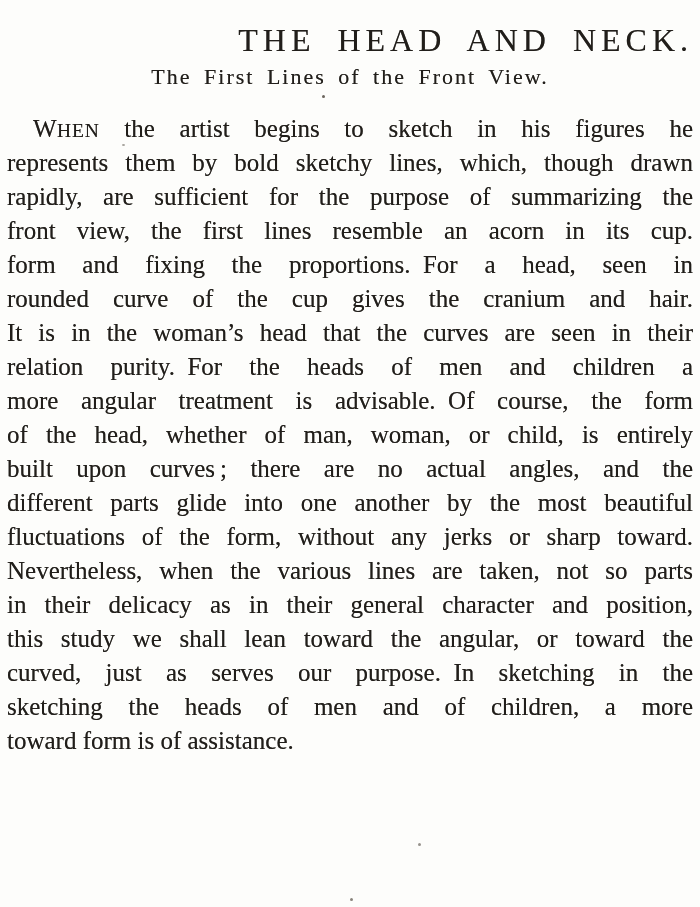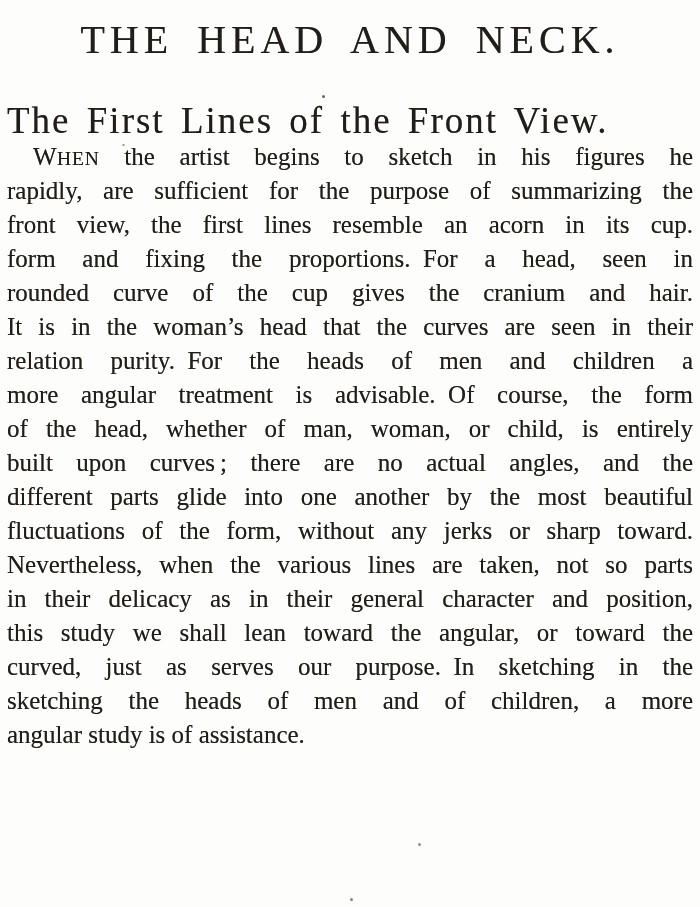--- a/index.html
+++ b/index.html
@@ -10,40 +10,39 @@
     color: #211e1a;
     font-family: "Liberation Serif", serif;
     overflow: hidden;
     position: relative;
   }
   .page {
     padding: 22px 7px 0 7px;
     position: relative;
   }
   .title {
-    text-align: center;
-    font-size: 40px;
+    text-align: right;
+    font-size: 32px;
     line-height: 36px;
     letter-spacing: 5px;
     word-spacing: 9px;
     white-space: nowrap;
     text-shadow: 0 0 0.5px rgba(20,18,15,0.55);
   }
   .subtitle {
-    margin-top: 44px;
-    text-align: left;
-    font-size: 37px;
+    text-align: center;
+    font-size: 22px;
     line-height: 38px;
     letter-spacing: 2px;
     word-spacing: 5px;
     white-space: nowrap;
     text-shadow: 0 0 0.5px rgba(20,18,15,0.55);
   }
   .bodytext {
-    margin-top: 0;
+    margin-top: 16px;
     font-size: 25px;
     text-shadow: 0 0 0.6px rgba(20,18,15,0.6);
   }
   .line {
     line-height: 34px;
     height: 34px;
     overflow: hidden;
     text-align: justify;
     text-align-last: justify;
   }
@@ -68,37 +67,38 @@
 <body>
 
 <div class="page">
 
   <div class="title">THE HEAD AND NECK.</div>
 
   <div class="subtitle">The First Lines of the Front View.</div>
 
   <div class="bodytext">
     <div class="line first"><span class="lead-cap">W</span><span class="small-caps">HEN</span> <span>the artist begins to sketch in his figures he</span></div>
+    <div class="line">represents them by bold sketchy lines, which, though drawn</div>
     <div class="line">rapidly, are sufficient for the purpose of summarizing the</div>
     <div class="line">front view, the first lines resemble an acorn in its cup.</div>
     <div class="line">form and fixing the proportions. For a head, seen in</div>
     <div class="line">rounded curve of the cup gives the cranium and hair.</div>
     <div class="line">It is in the woman’s head that the curves are seen in their</div>
     <div class="line">relation purity. For the heads of men and children a</div>
     <div class="line">more angular treatment is advisable. Of course, the form</div>
     <div class="line">of the head, whether of man, woman, or child, is entirely</div>
     <div class="line">built upon curves ; there are no actual angles, and the</div>
     <div class="line">different parts glide into one another by the most beautiful</div>
     <div class="line">fluctuations of the form, without any jerks or sharp toward.</div>
     <div class="line">Nevertheless, when the various lines are taken, not so parts</div>
     <div class="line">in their delicacy as in their general character and position,</div>
     <div class="line">this study we shall lean toward the angular, or toward the</div>
     <div class="line">curved, just as serves our purpose. In sketching in the</div>
     <div class="line">sketching the heads of men and of children, a more</div>
-    <div class="line last">angular study is of assistance.</div>
+    <div class="line last">toward form is of assistance.</div>
   </div>
 
   <div class="speck speck-1"></div>
   <div class="speck speck-2"></div>
   <div class="speck speck-3"></div>
   <div class="speck speck-4"></div>
 
 </div>
 
 </body></html>

